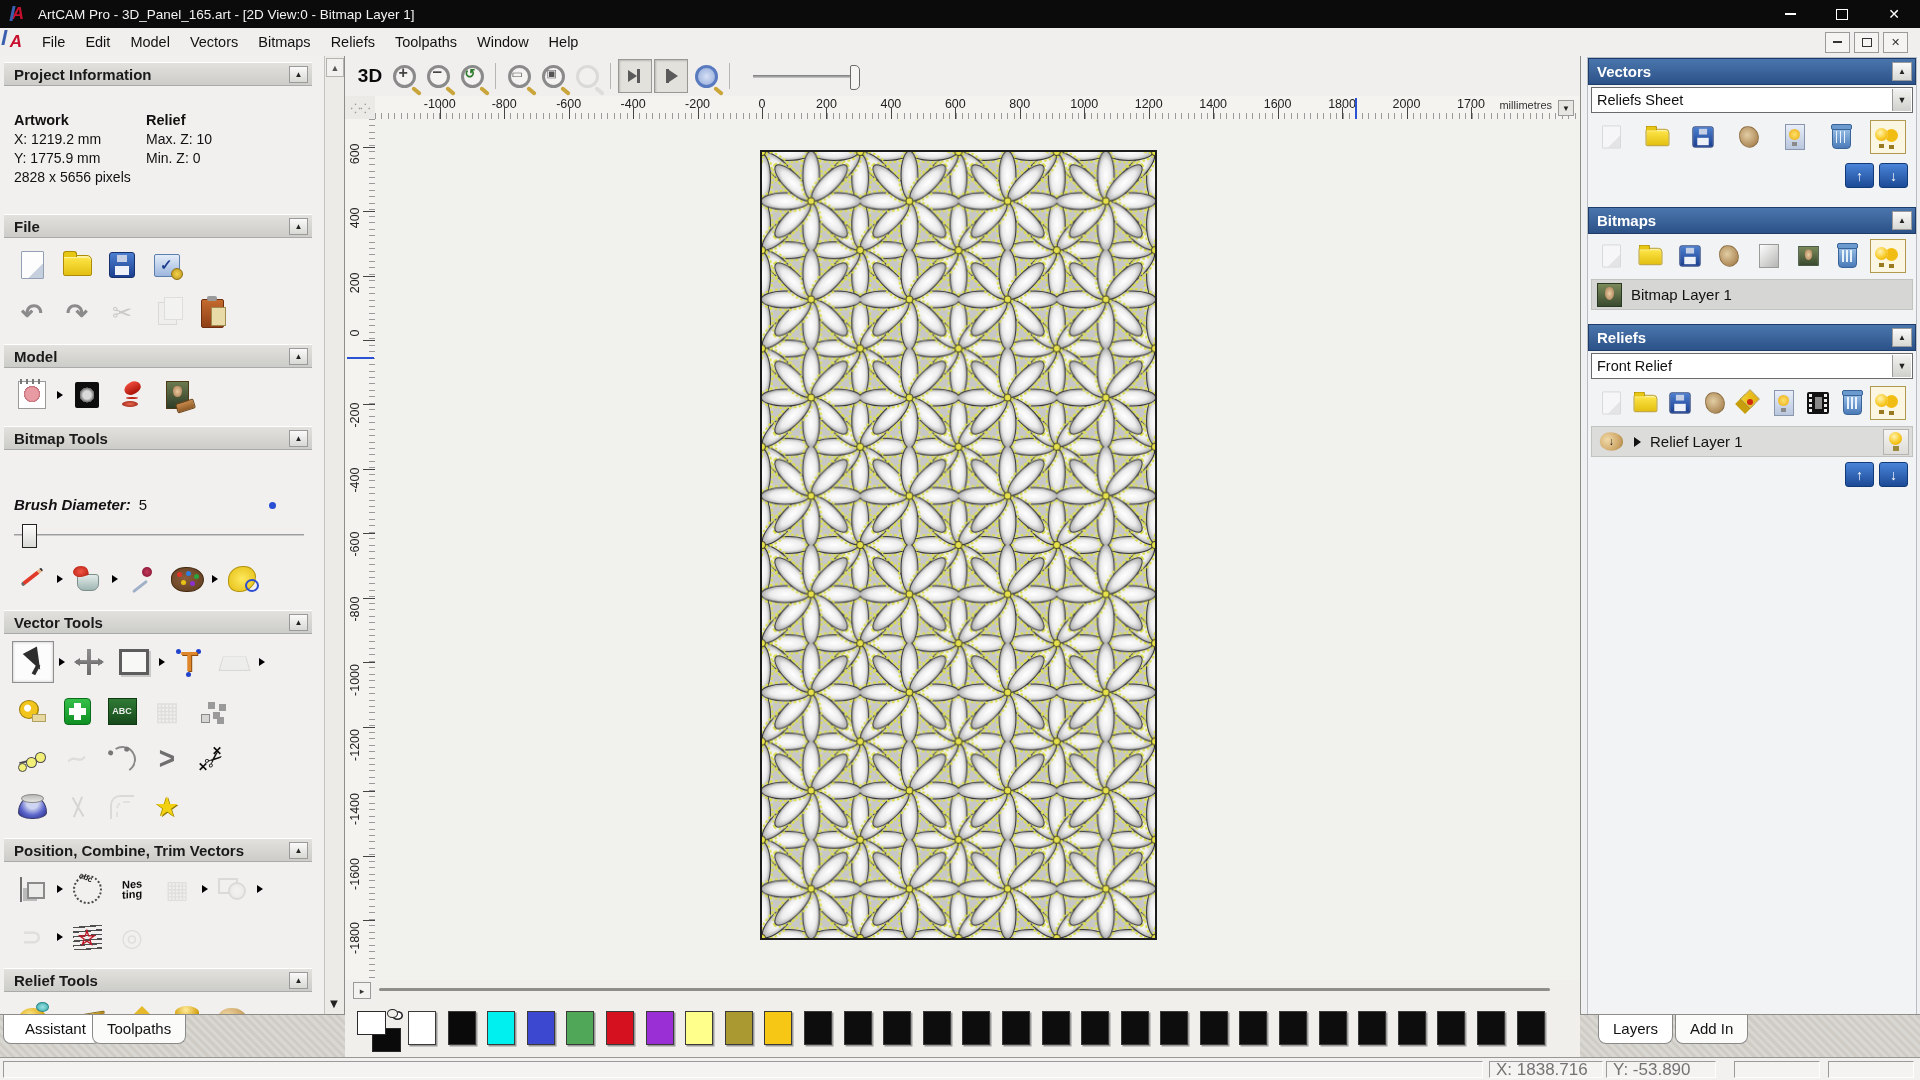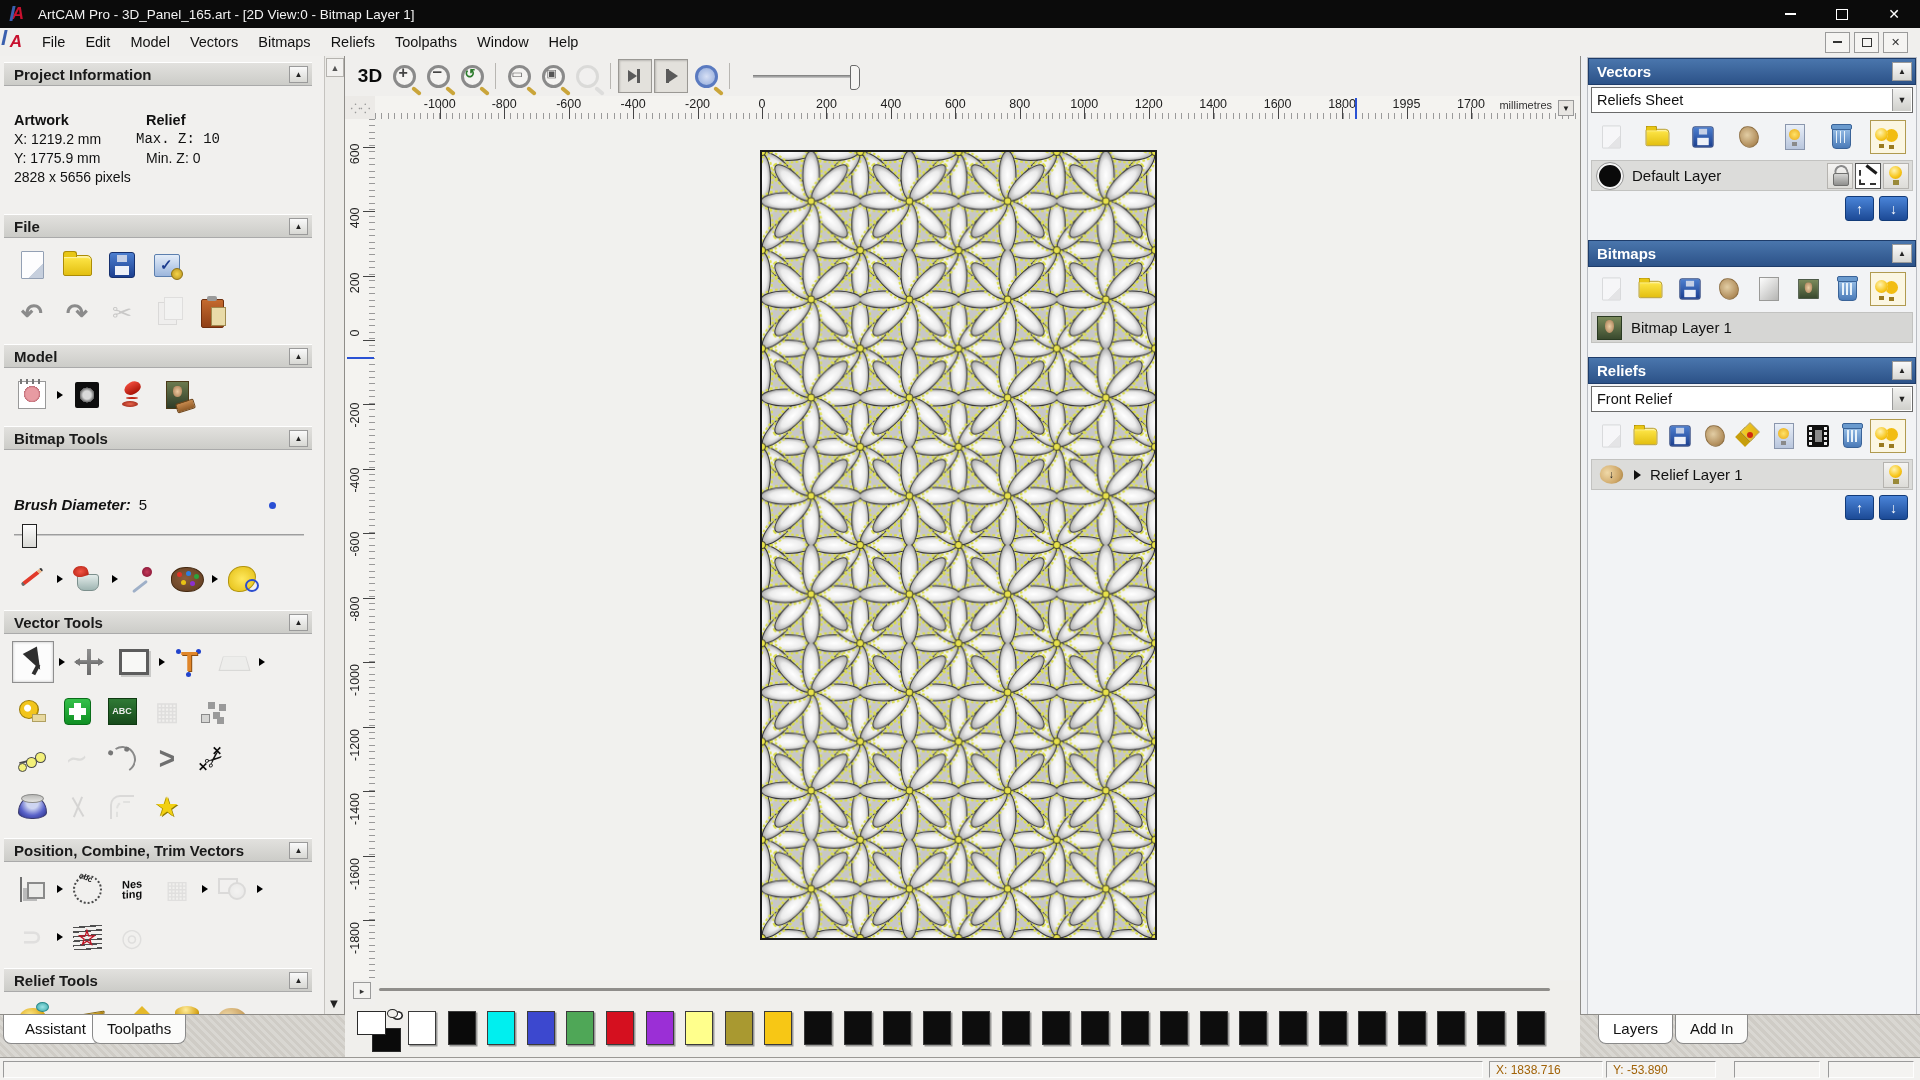--- a/index.html
+++ b/index.html
@@ -117,21 +117,21 @@
   .layerrow .lname{font-size:15px;color:#111;margin-left:9px;}
   .layerrow .rbtns{margin-left:auto;display:flex;align-items:center;}
   .lrbtn{width:24px;height:24px;display:flex;align-items:center;justify-content:center;position:relative;background:linear-gradient(#f5f4f2,#dddcd8);border:1px solid #b5b3af;margin-left:2px;}
   .lrbtn.sel{background:#fff;border:1px solid #555;}
   .expander{width:0;height:0;border-left:7px solid #111;border-top:5px solid transparent;border-bottom:5px solid transparent;margin-left:8px;}
   .uds{display:flex;justify-content:flex-end;padding:4px 8px 6px 0;gap:5px;}
   .btn-ud{width:27px;height:23px;background:linear-gradient(#4a84d8,#1c4a96);border:1px solid #123a78;border-radius:3px;color:#fff;font-weight:bold;font-size:14px;display:flex;align-items:center;justify-content:center;}
   .psp{height:13px;}
   
   #statusbar{position:absolute;left:0;top:1057px;width:1920px;height:23px;background:#f2f1ef;border-top:1px solid #9a9894;display:flex;align-items:center;}
-  .cell{height:17px;border:1px solid;border-color:#9a9a9a #fdfdfd #fdfdfd #9a9a9a;background:#f4f3f1;font-size:12px;color:#a16207;display:flex;align-items:center;padding:0 6px;box-sizing:border-box;}
+  .cell{height:17px;border:1px solid;border-color:#9a9a9a #fdfdfd #fdfdfd #9a9a9a;background:#f4f3f1;font-size:17px;color:#737373;display:flex;align-items:center;padding:0 6px;box-sizing:border-box;}
   
   .I{position:relative;display:inline-block;flex:0 0 auto;}
   .G::after{display:block;line-height:1;}
   .sm{transform:scale(.82);}
   .pg{width:21px;height:26px;background:linear-gradient(135deg,#fdfdfe 68%,#c6cfdd 69%);border:1px solid #93a0b4;border-radius:1px;}
   .fold{width:27px;height:19px;background:linear-gradient(#ffe84a,#e3bf10);border:1px solid #ac8c06;border-radius:2px 5px 2px 2px;box-shadow:inset 0 2px 1px rgba(255,255,255,.5);}
   .fold::before{content:"";position:absolute;left:-1px;top:-5px;width:12px;height:5px;background:#e8c614;border:1px solid #ac8c06;border-bottom:none;border-radius:3px 3px 0 0;}
   .flop{width:24px;height:24px;background:linear-gradient(#4d7fd0,#1c3f8f);border:1px solid #16306e;border-radius:3px;}
   .flop::before{content:"";position:absolute;left:7px;top:2px;width:10px;height:7px;background:#c4cfe6;}
   .flop::after{content:"";position:absolute;left:5px;bottom:2px;width:14px;height:9px;background:#eef1f8;}
@@ -316,21 +316,21 @@
 <div id="leftpanel">
   <div id="lpinner">
     <div class="sechead">
       <span class="st">Project Information</span>
       <span class="chev">▲</span>
     </div>
     <div id="projinfo">
       <div class="picol pib" style="left:14px;top:2px;">Artwork</div>
       <div class="picol pib" style="left:146px;top:2px;">Relief</div>
       <div class="picol" style="left:14px;top:21px;">X: 1219.2 mm</div>
-      <div class="picol" style="left:136px;top:21px;font-family:Liberation Mono, monospace;">Max. Z: 10</div>
+      <div class="picol" style="left:146px;top:21px;">Max. Z: 10</div>
       <div class="picol" style="left:14px;top:40px;">Y: 1775.9 mm</div>
       <div class="picol" style="left:146px;top:40px;">Min. Z: 0</div>
       <div class="picol" style="left:14px;top:59px;">2828 x 5656 pixels</div>
     </div>
     <div id="sections">
           <div class="sechead">
             <span class="st">File</span>
             <span class="chev">▲</span>
           </div>
           <div class="toolrow">
@@ -641,21 +641,21 @@
       <div class="hlab" style="left: 709.25px;">1000</div>
       <div class="htick" style="left: 709.25px;"></div>
       <div class="hlab" style="left: 773.7px;">1200</div>
       <div class="htick" style="left: 773.7px;"></div>
       <div class="hlab" style="left: 838.15px;">1400</div>
       <div class="htick" style="left: 838.15px;"></div>
       <div class="hlab" style="left: 902.6px;">1600</div>
       <div class="htick" style="left: 902.6px;"></div>
       <div class="hlab" style="left: 967.05px;">1800</div>
       <div class="htick" style="left: 967.05px;"></div>
-      <div class="hlab" style="left: 1031.5px;">1995</div>
+      <div class="hlab" style="left: 1031.5px;">2000</div>
       <div class="htick" style="left: 1031.5px;"></div>
       <div class="hlab" style="left: 1095.95px;">1700</div>
       <div class="htick" style="left: 1095.95px;"></div>
       <div id="hunits">millimetres</div>
       <div id="hcombo">▼</div>
       <div id="hcursor" style="left: 979.526px;"></div>
     </div>
 <div id="vruler">
       <div class="vlab" style="top: 13.65px;">600</div>
       <div class="vtick" style="top: 27.65px;"></div>
@@ -811,35 +811,20 @@
           <div class="ptool">
             <span class="I bulbpg"></span>
           </div>
           <div class="ptool">
             <span class="I tras"></span>
           </div>
           <div class="ptool sel">
             <span class="I lits"></span>
           </div>
         </div>
-    <div class="layerrow">
-      <div class="I" style="width:22px;height:22px;background:#0a0a0a;border-radius:50%;border:2px solid #f5f5f5;outline:1px solid #999;"></div>
-      <span class="lname">Default Layer</span>
-      <span class="rbtns">
-        <span class="lrbtn">
-              <span class="I lock"></span>
-            </span>
-        <span class="lrbtn sel">
-              <span class="I snap"></span>
-            </span>
-        <span class="lrbtn">
-              <span class="I bulb"></span>
-            </span>
-      </span>
-    </div>
     <div class="uds">
       <div class="btn-ud">↑</div>
       <div class="btn-ud">↓</div>
     </div>
     <div class="psp"></div>
     <div class="phead">
       <span class="pt">Bitmaps</span>
       <span class="chev">▲</span>
     </div>
     <div class="ptools" id="bmptools">

